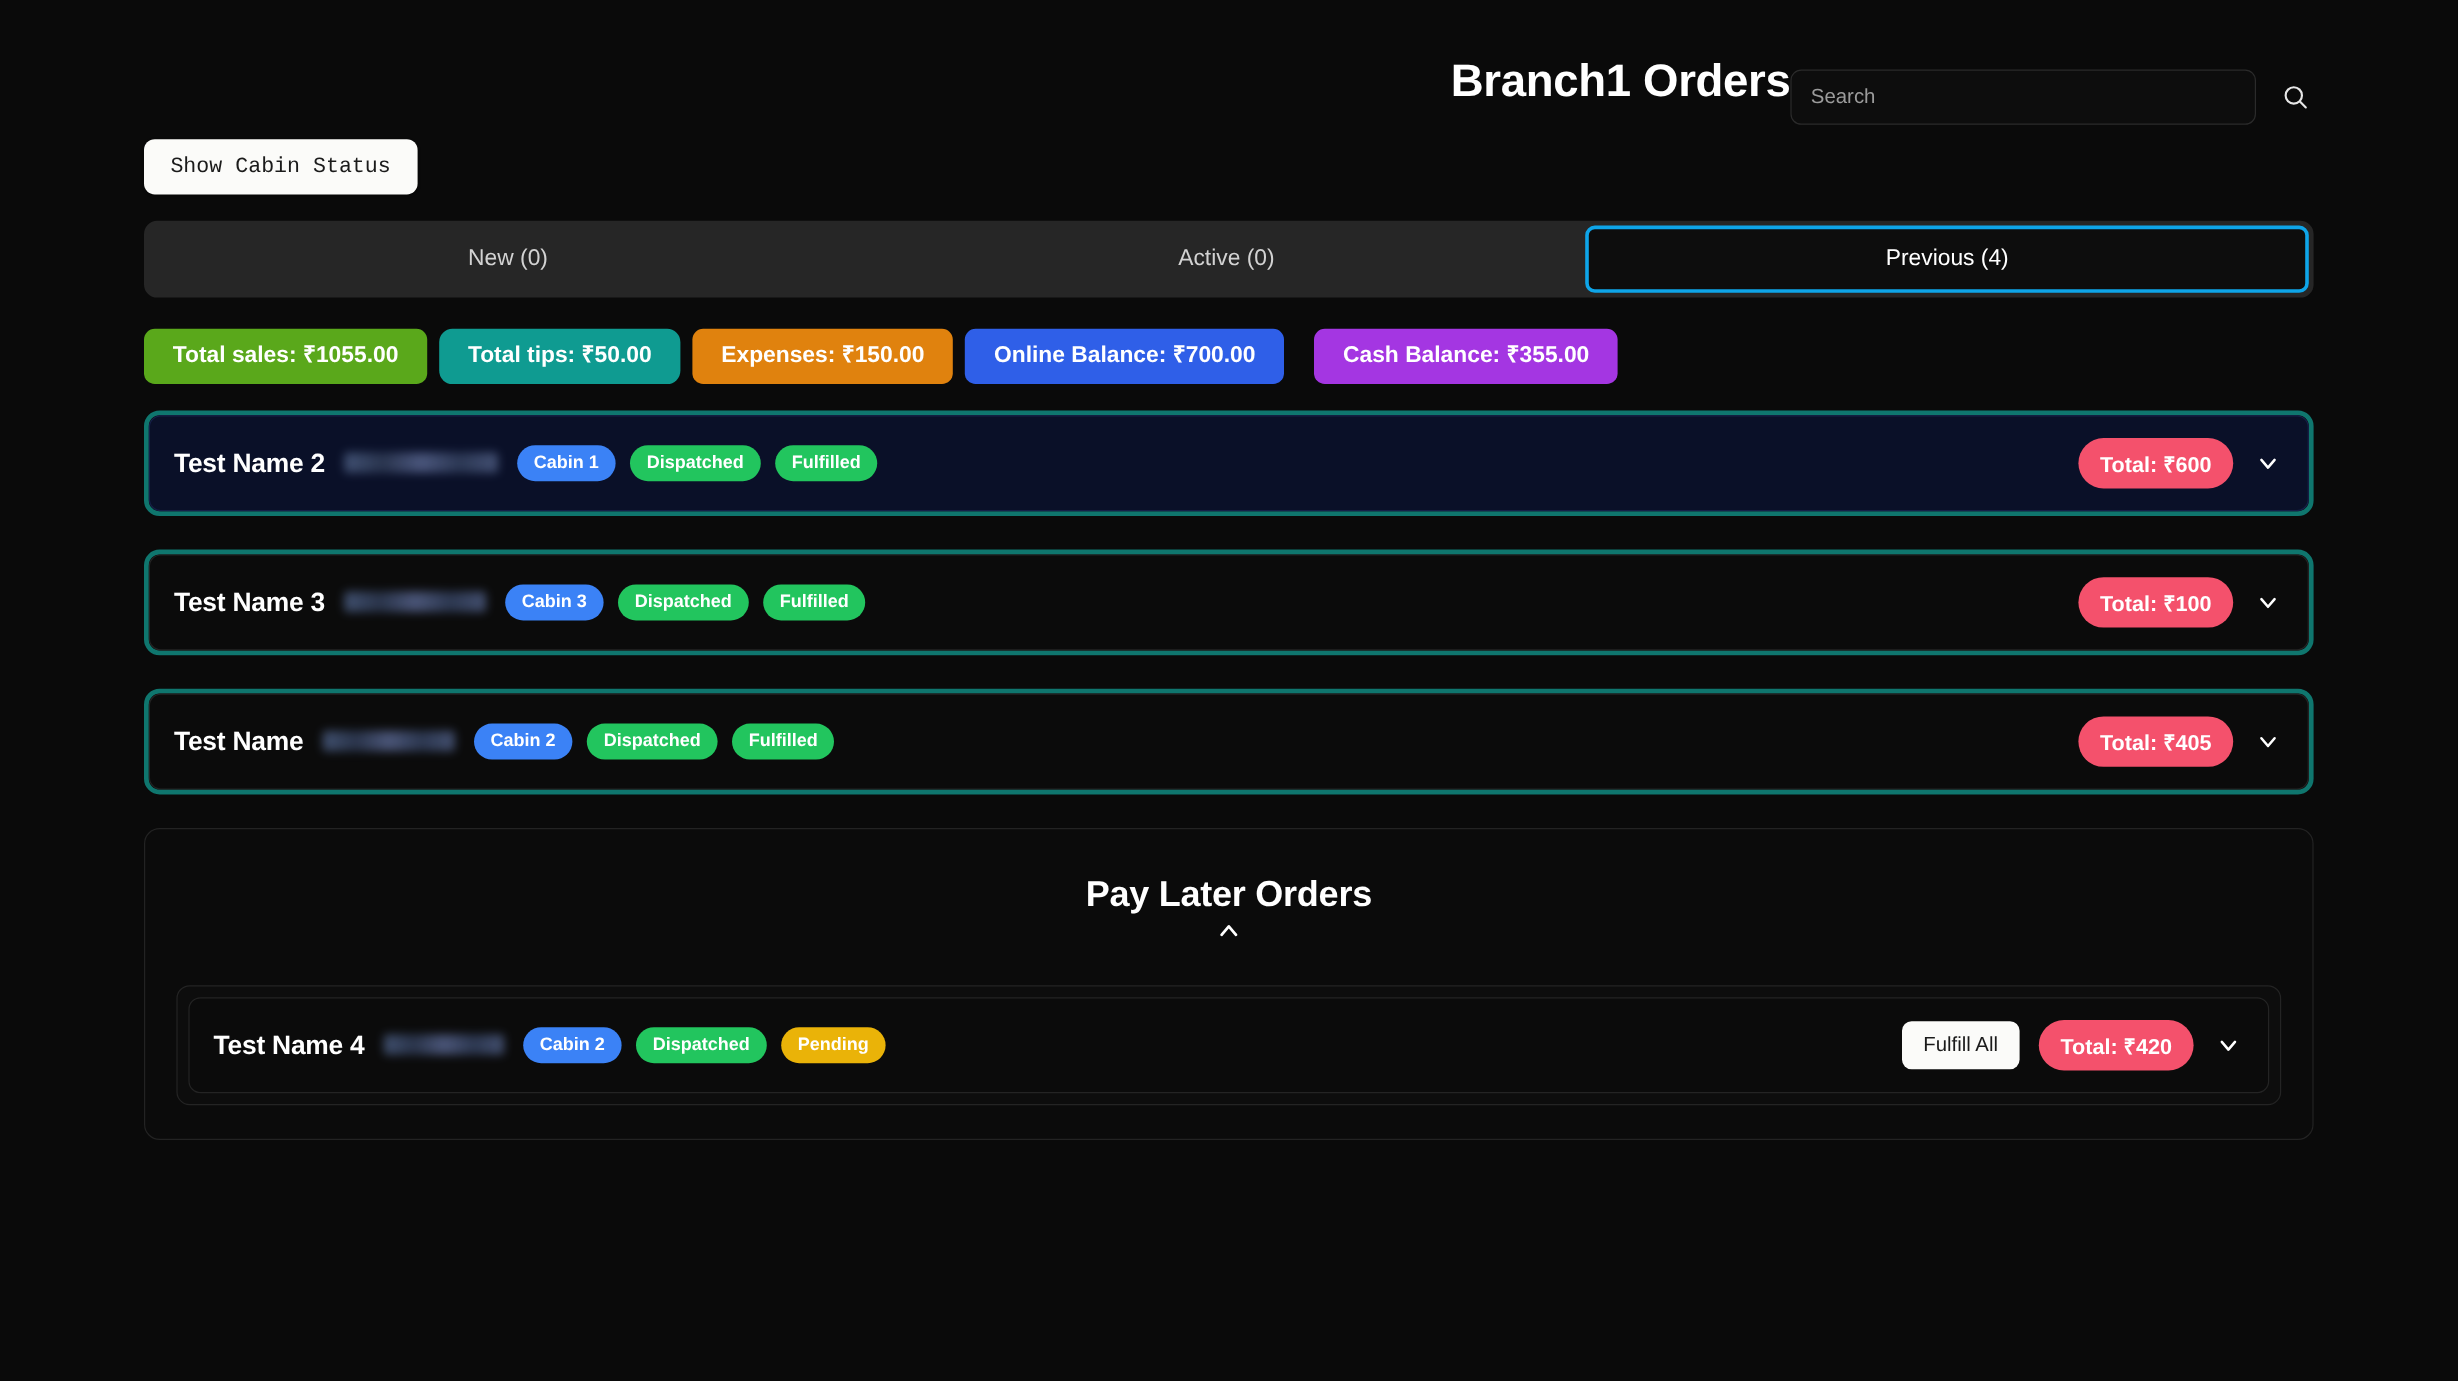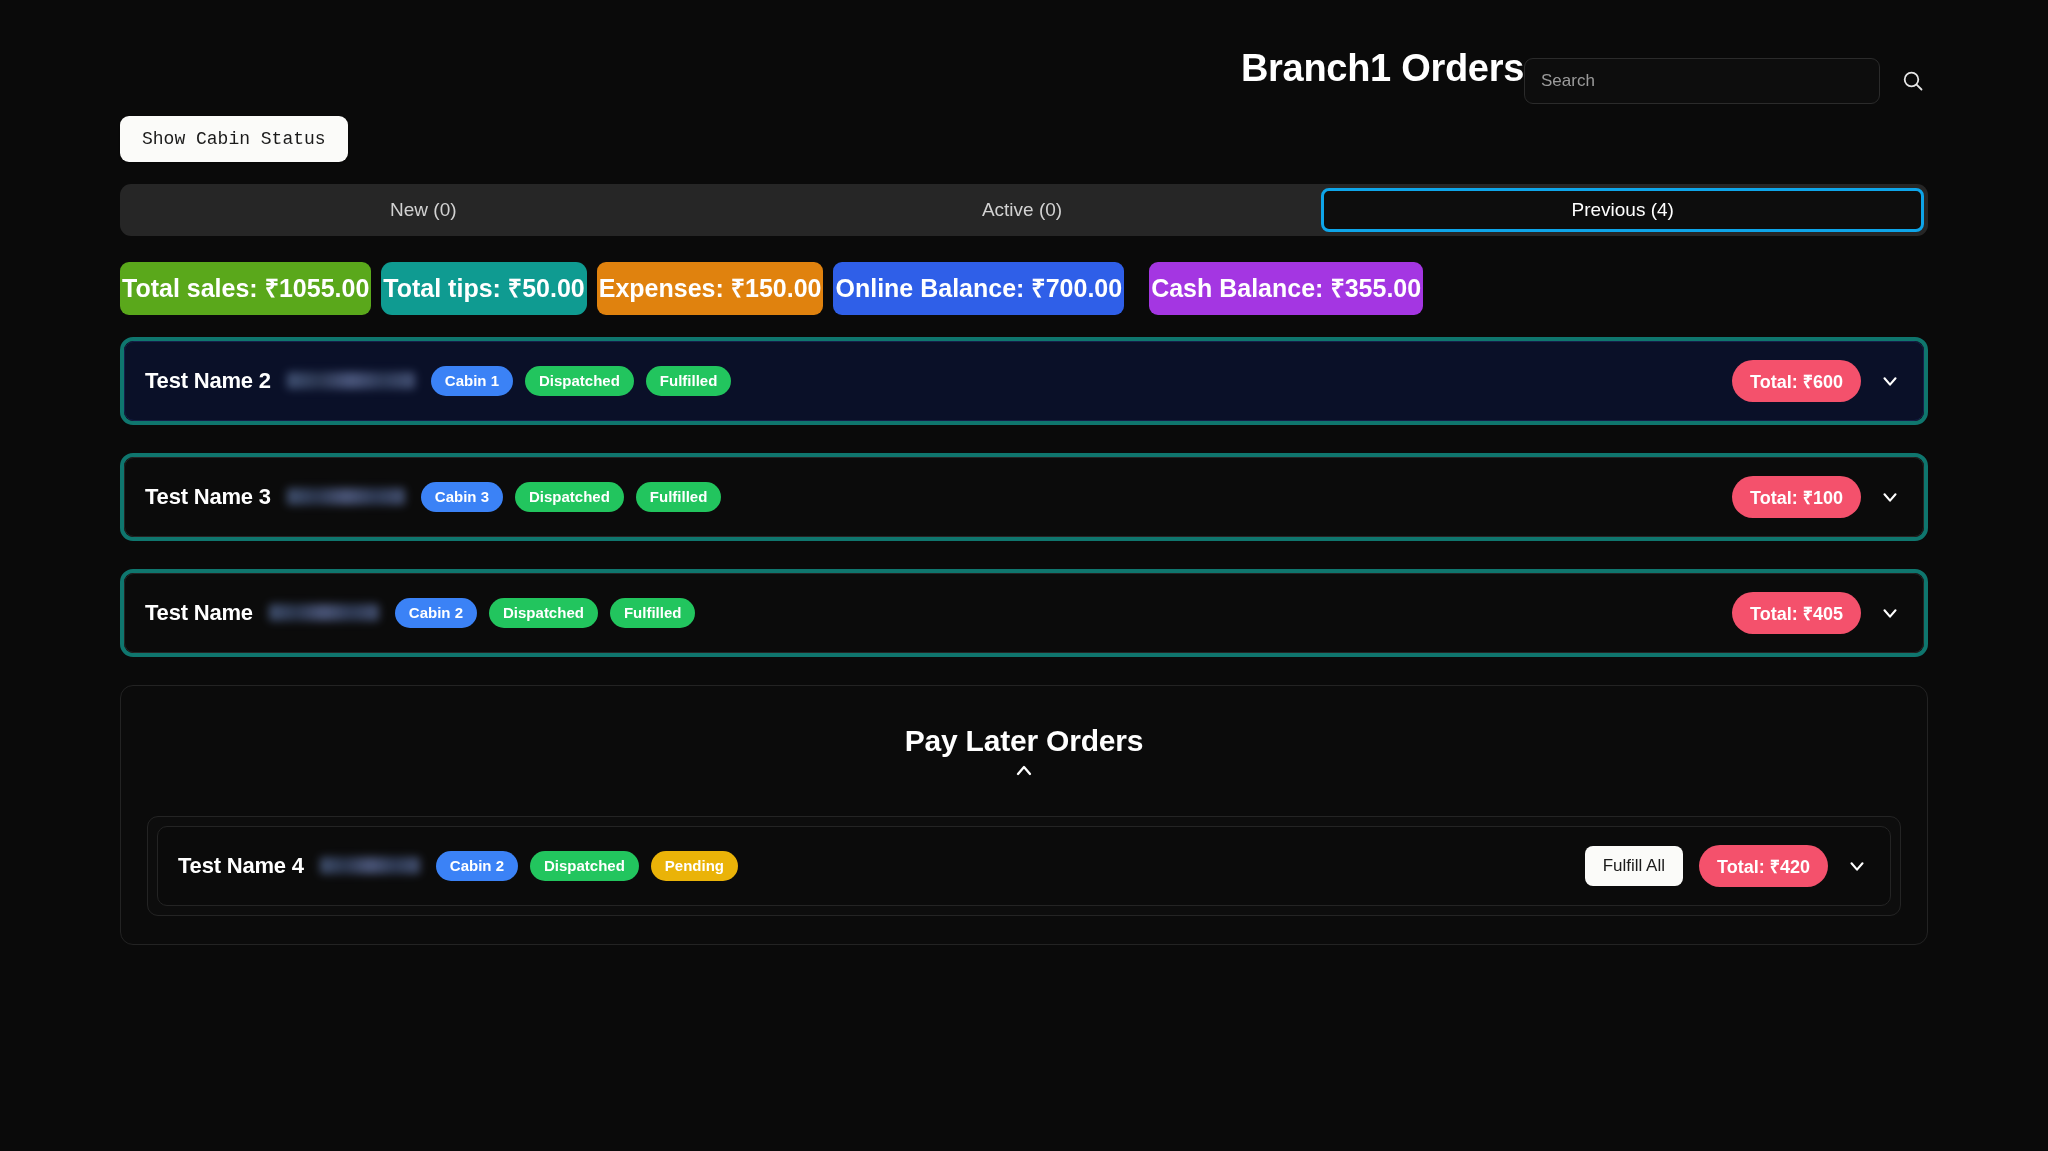--- a/index.html
+++ b/index.html
@@ -37,21 +37,21 @@
   }
 
   .search-wrap {
     display: flex;
     align-items: center;
     gap: 18px;
     margin-top: 20px;
   }
 
   .search-input {
-    width: 356px;
+    width: 388px;
     height: 46px;
     background: #0d0d0d;
     border: 1px solid #2b2b2b;
     border-radius: 9px;
     color: #d5d5d5;
     font-size: 17px;
     font-family: "Liberation Sans", sans-serif;
     padding: 0 16px;
     outline: none;
   }
@@ -84,21 +84,21 @@
     box-shadow: 0 1px 2px rgba(0,0,0,0.4);
   }
 
   
   .tabs {
     margin-top: 22px;
     display: flex;
     background: #262626;
     border-radius: 11px;
     padding: 4px;
-    height: 52px;
+    height: 64px;
     align-items: stretch;
   }
   .tab {
     flex: 1;
     display: flex;
     align-items: center;
     justify-content: center;
     font-size: 19px;
     color: #d2d2d2;
     border-radius: 8px;
@@ -115,23 +115,23 @@
 
   
   .summary-row {
     margin-top: 26px;
     display: flex;
     gap: 10px;
   }
   .summary-pill {
     border-radius: 9px;
     color: #ffffff;
-    font-size: 25px;
+    font-size: 19px;
     font-weight: 600;
-    padding: 12px 2px;
+    padding: 12px 24px;
     white-space: nowrap;
     line-height: 1.15;
   }
 
   
   .orders { margin-top: 22px; }
 
   .order-card {
     background: #0d0d0d;
     border: 4px solid #0f766e;

